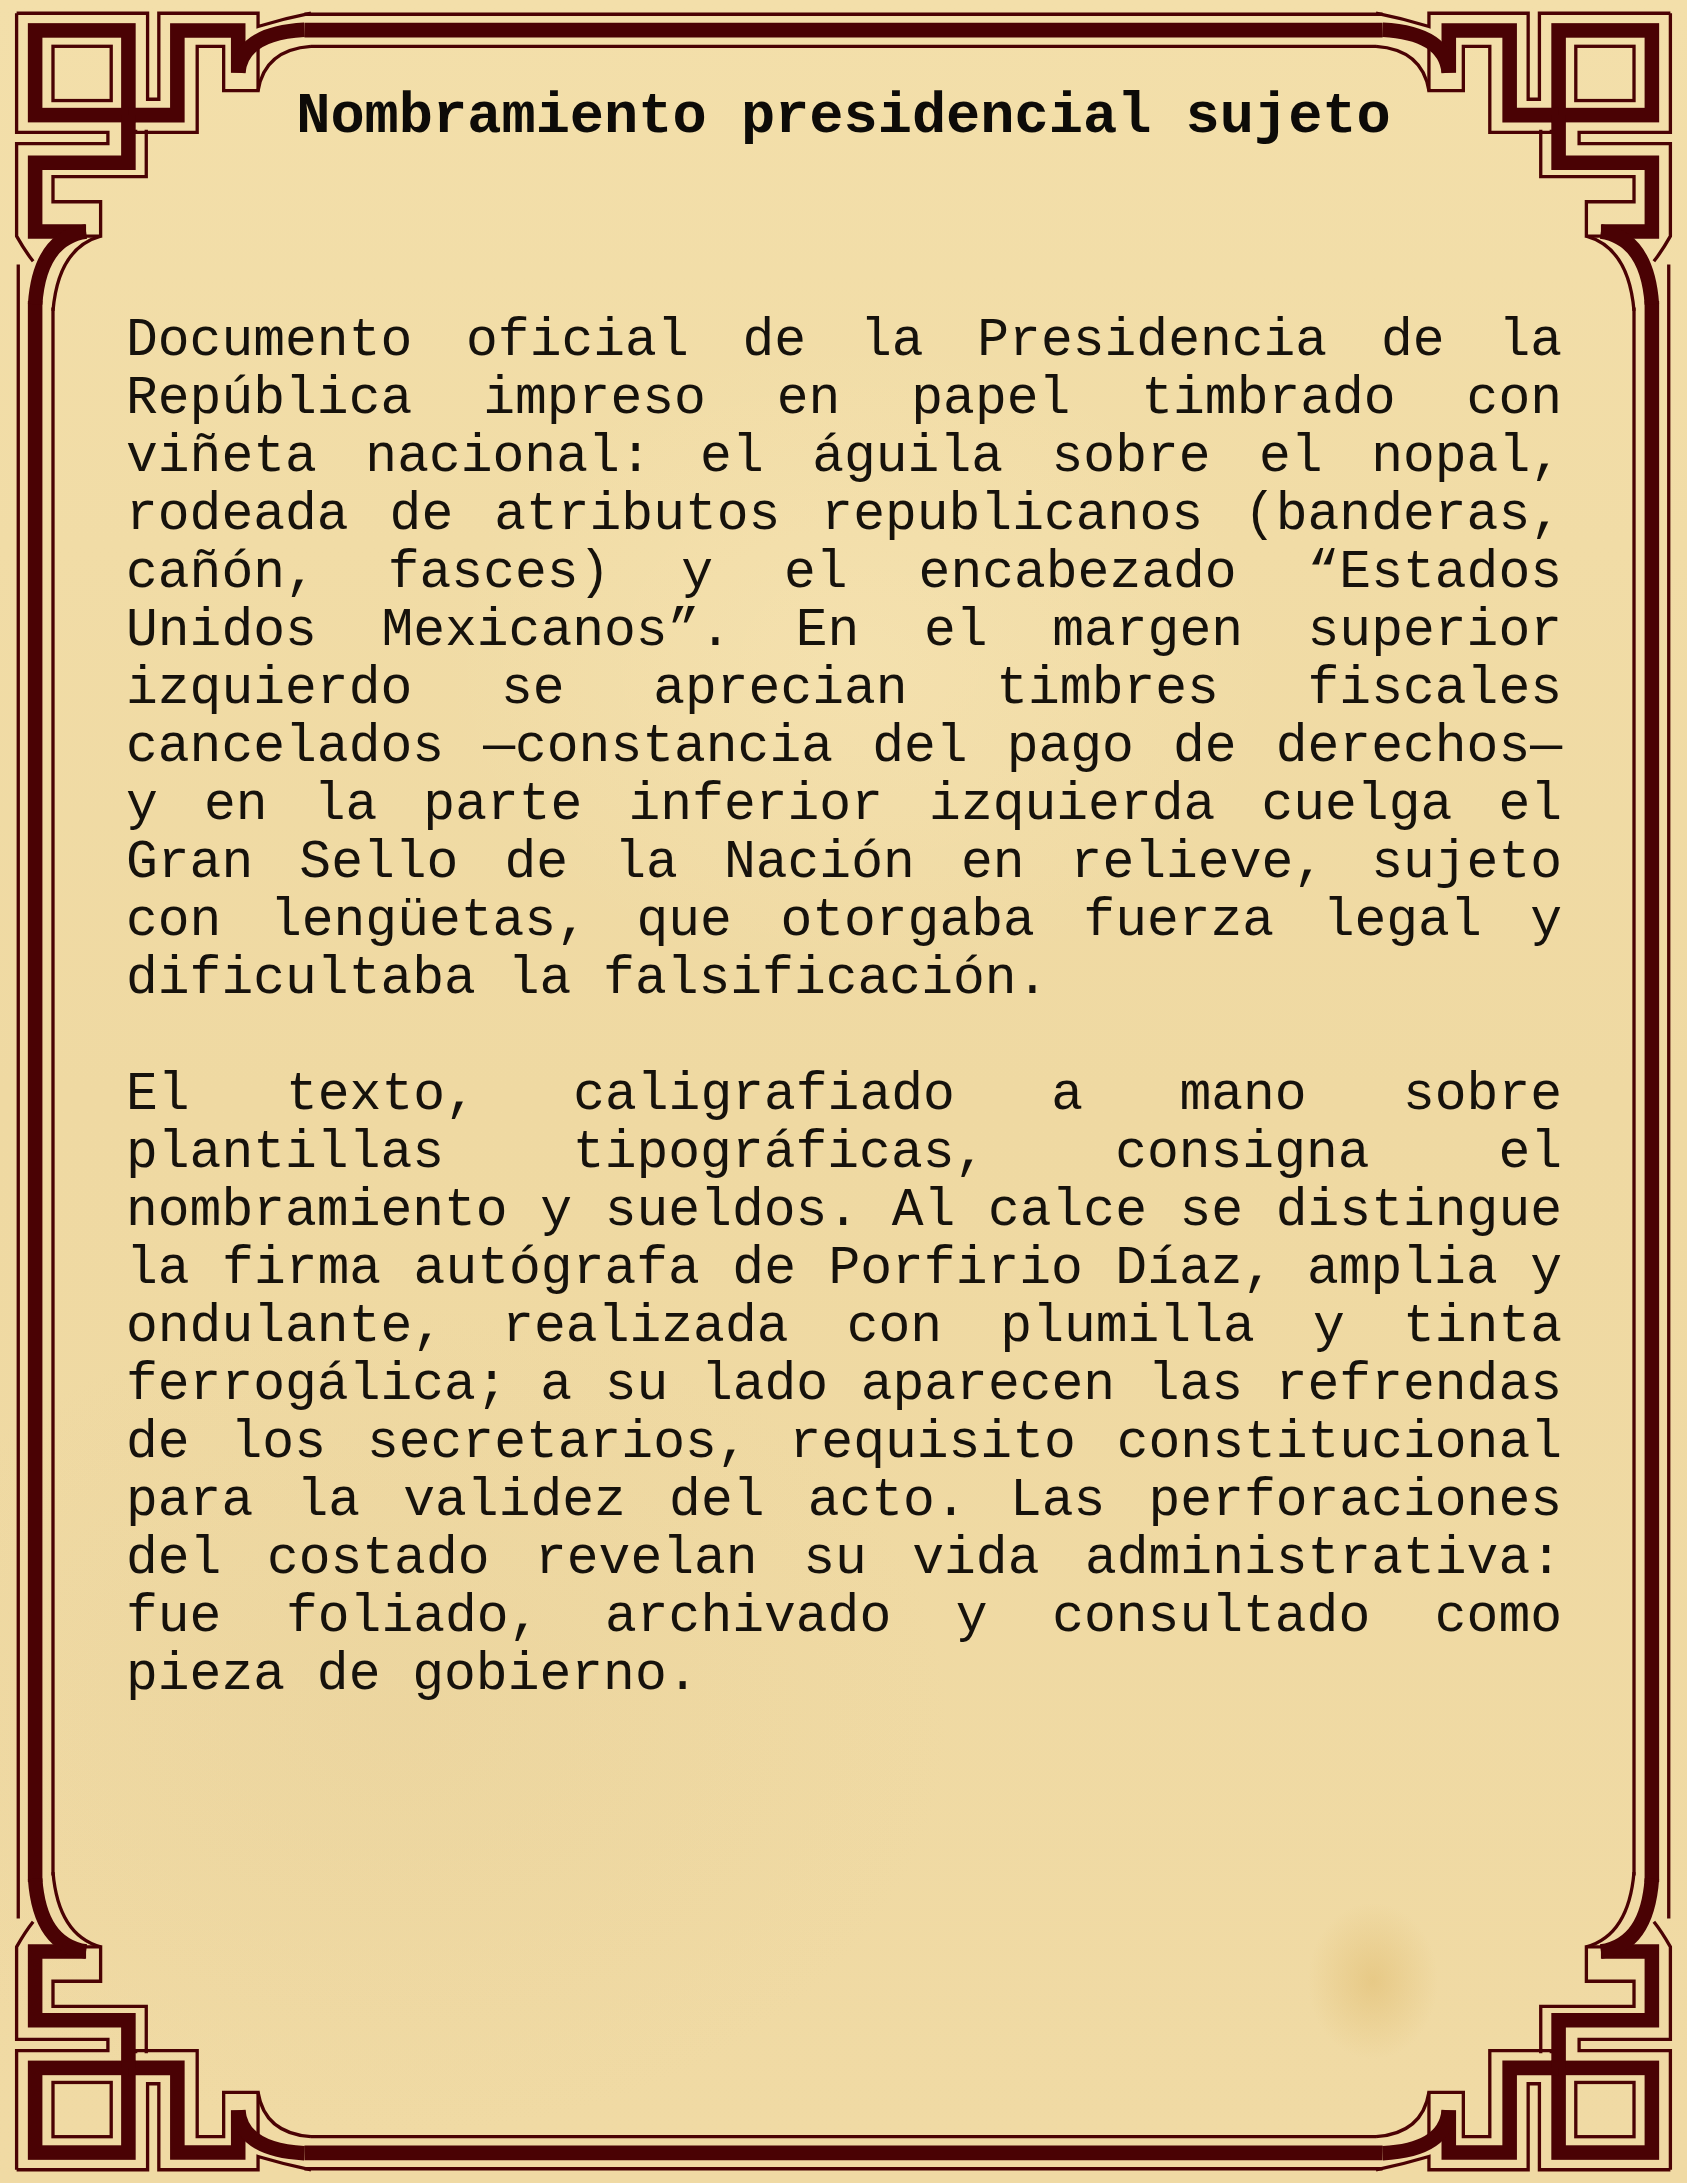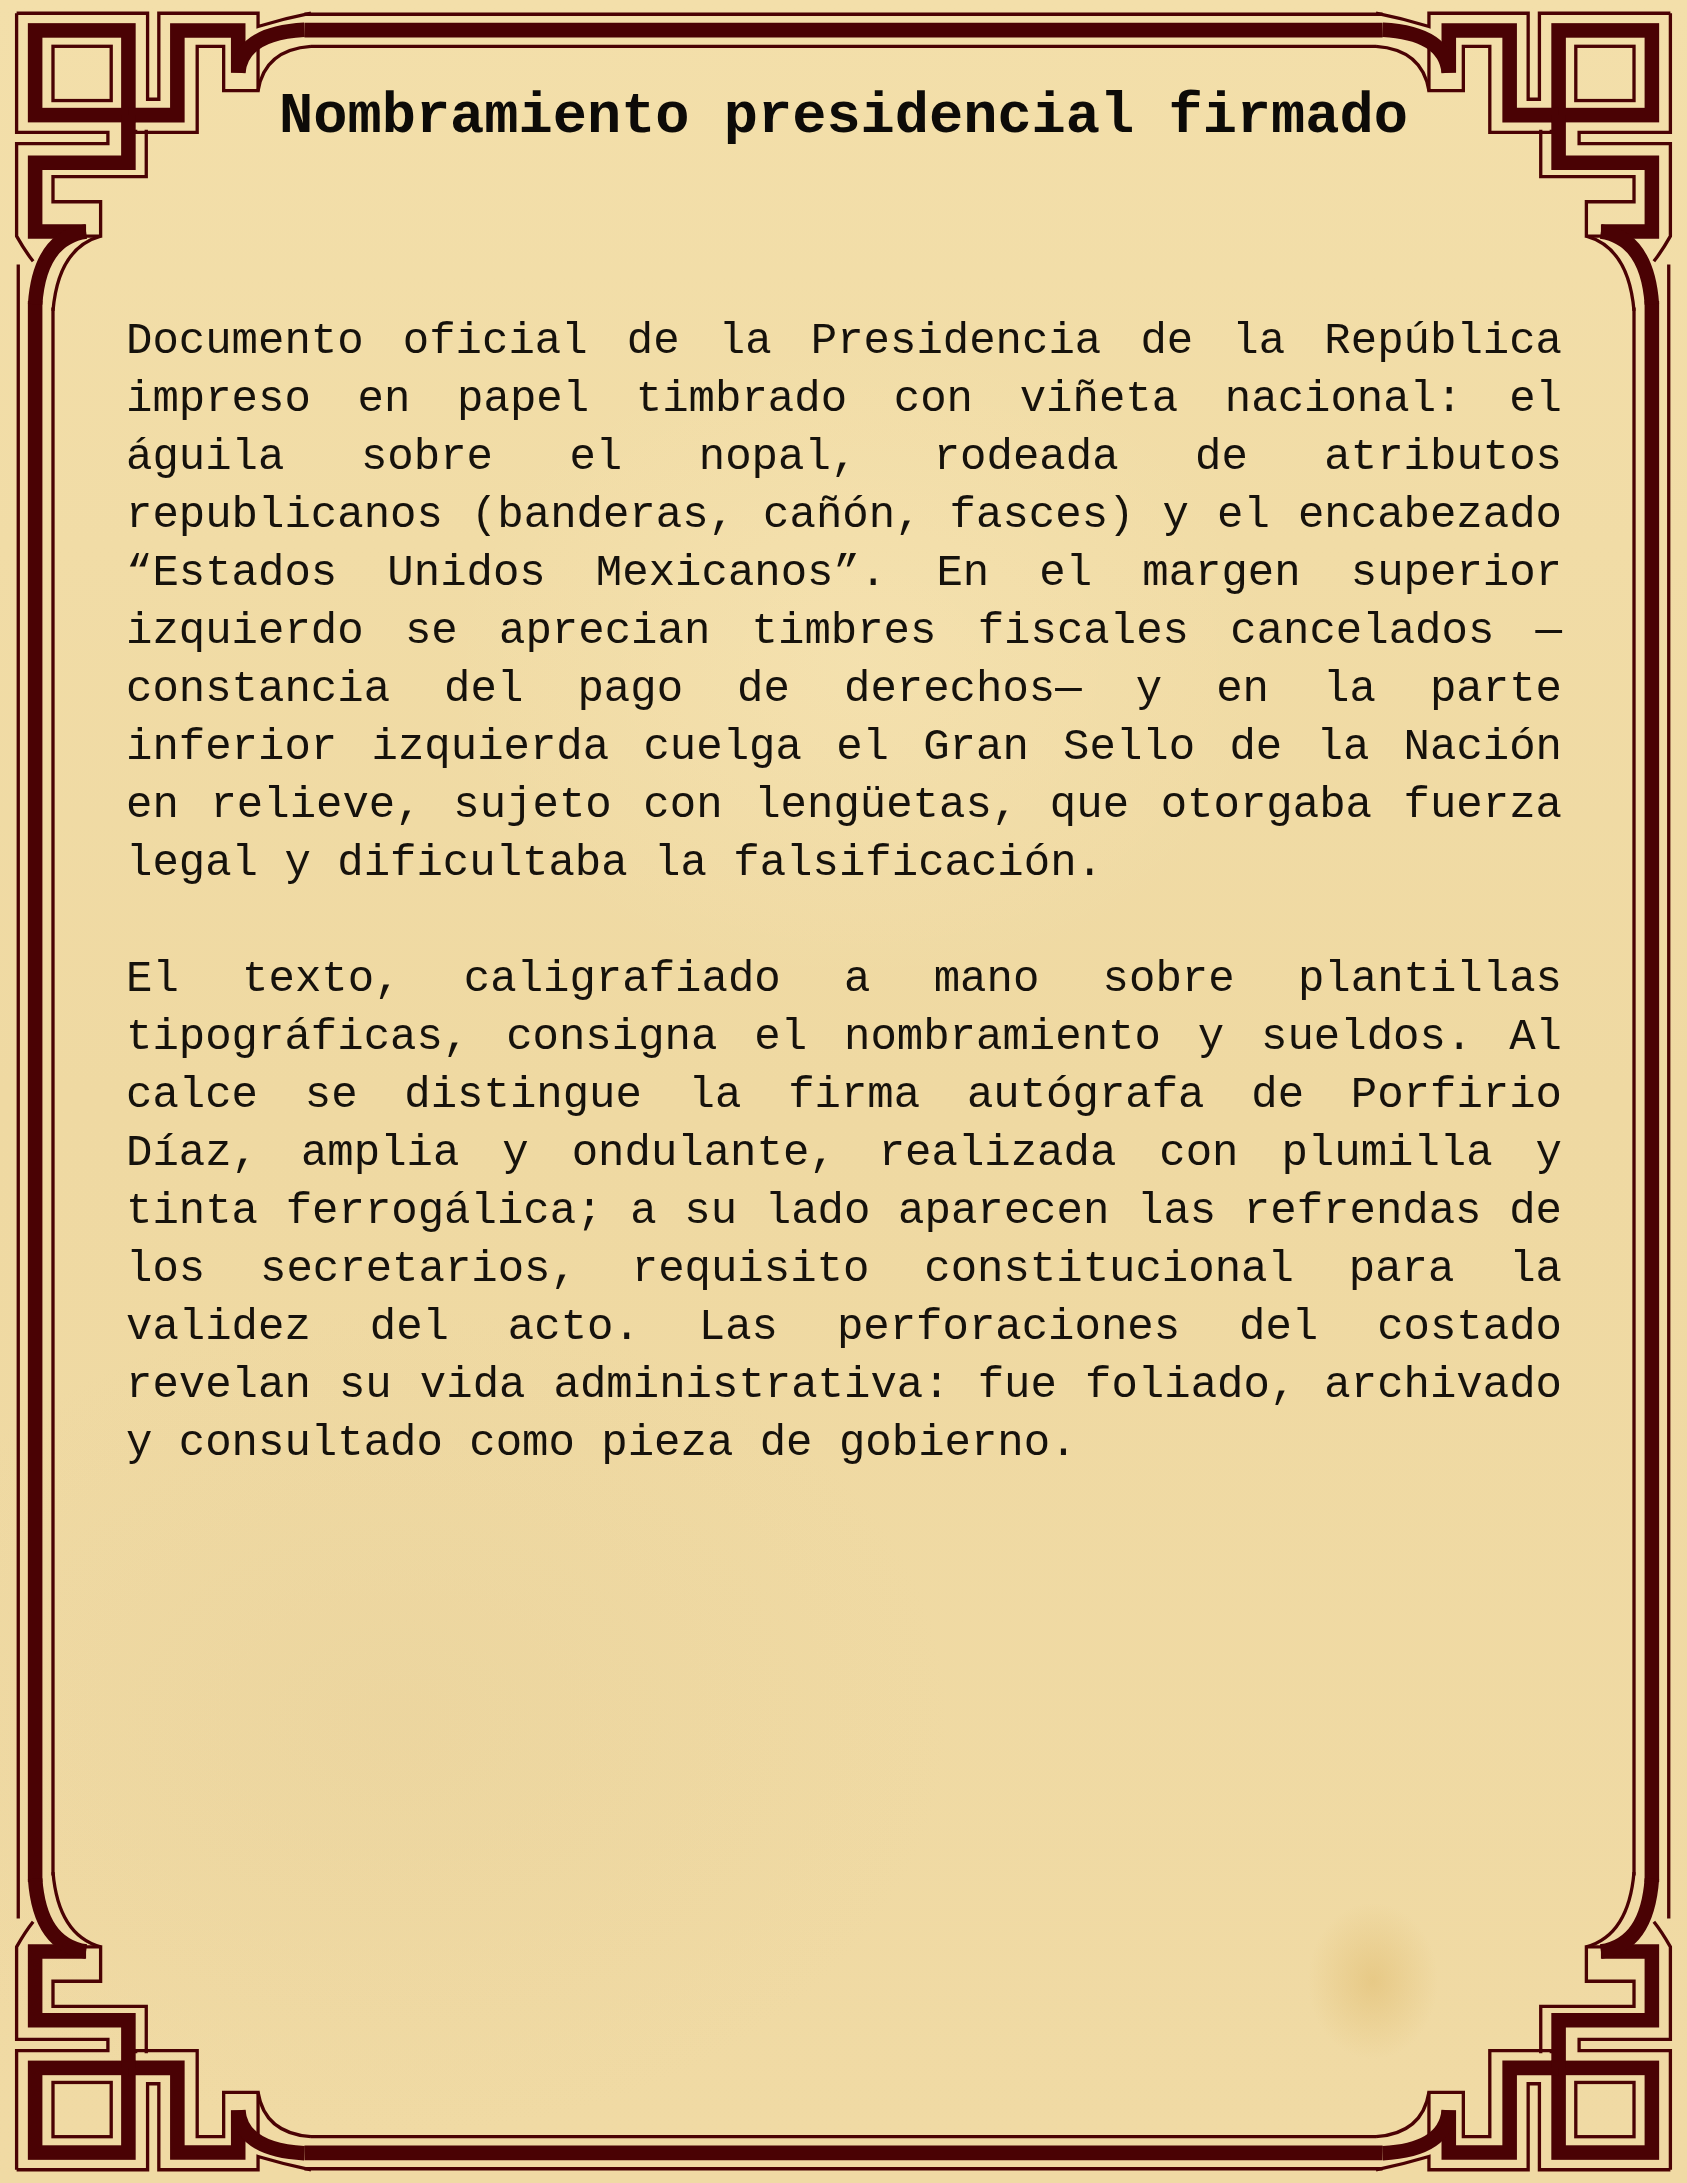--- a/index.html
+++ b/index.html
@@ -19,21 +19,21 @@
   .title {
     position: absolute; left: 0; width: 1687px; top: 85px;
     font-family: "Liberation Mono", "DejaVu Sans Mono", monospace;
     font-weight: bold; font-size: 57px; line-height: 65px;
     color: #0d0b08; text-align: center; margin: 0;
   }
   .title span { display: block; }
   .body-text {
     position: absolute; left: 126px; width: 1436px; top: 312px;
     font-family: "Liberation Mono", "DejaVu Sans Mono", monospace;
-    font-size: 44px; line-height: 58px; color: #16120c;
+    font-size: 53px; line-height: 58px; color: #16120c;
   }
   .para { margin: 0 0 58px 0; text-align: justify; text-align-last: left; }
   .para:last-child { margin-bottom: 0; }
 </style>
 </head>
 <body>
 
 <div class="paper"></div>
 
 <svg class="frame" viewBox="0 0 2550 3300" xmlns="http://www.w3.org/2000/svg">
@@ -84,20 +84,20 @@
     <line x1="2470" y1="465" x2="2470" y2="2835" stroke="#4A0204" stroke-width="5"></line>
   </g>
 
   <use href="#corner"></use>
   <use href="#corner" transform="translate(2550,0) scale(-1,1)"></use>
   <use href="#corner" transform="translate(0,3300) scale(1,-1)"></use>
   <use href="#corner" transform="translate(2550,3300) scale(-1,-1)"></use>
 </svg>
 
 <h1 class="title">
-  <span>Nombramiento presidencial firmado</span>
+  <span>Nombramiento presidencial sujeto</span>
 </h1>
 
 <div class="body-text">
   <p class="para">Documento oficial de la Presidencia de la República impreso en papel timbrado con viñeta nacional: el águila sobre el nopal, rodeada de atributos republicanos (banderas, cañón, fasces) y el encabezado “Estados Unidos Mexicanos”. En el margen superior izquierdo se aprecian timbres fiscales cancelados —constancia del pago de derechos— y en la parte inferior izquierda cuelga el Gran Sello de la Nación en relieve, sujeto con lengüetas, que otorgaba fuerza legal y dificultaba la falsificación.</p>
   <p class="para">El texto, caligrafiado a mano sobre plantillas tipográficas, consigna el nombramiento y sueldos. Al calce se distingue la firma autógrafa de Porfirio Díaz, amplia y ondulante, realizada con plumilla y tinta ferrogálica; a su lado aparecen las refrendas de los secretarios, requisito constitucional para la validez del acto. Las perforaciones del costado revelan su vida administrativa: fue foliado, archivado y consultado como pieza de gobierno.</p>
 </div>
 
 
 </body></html>

